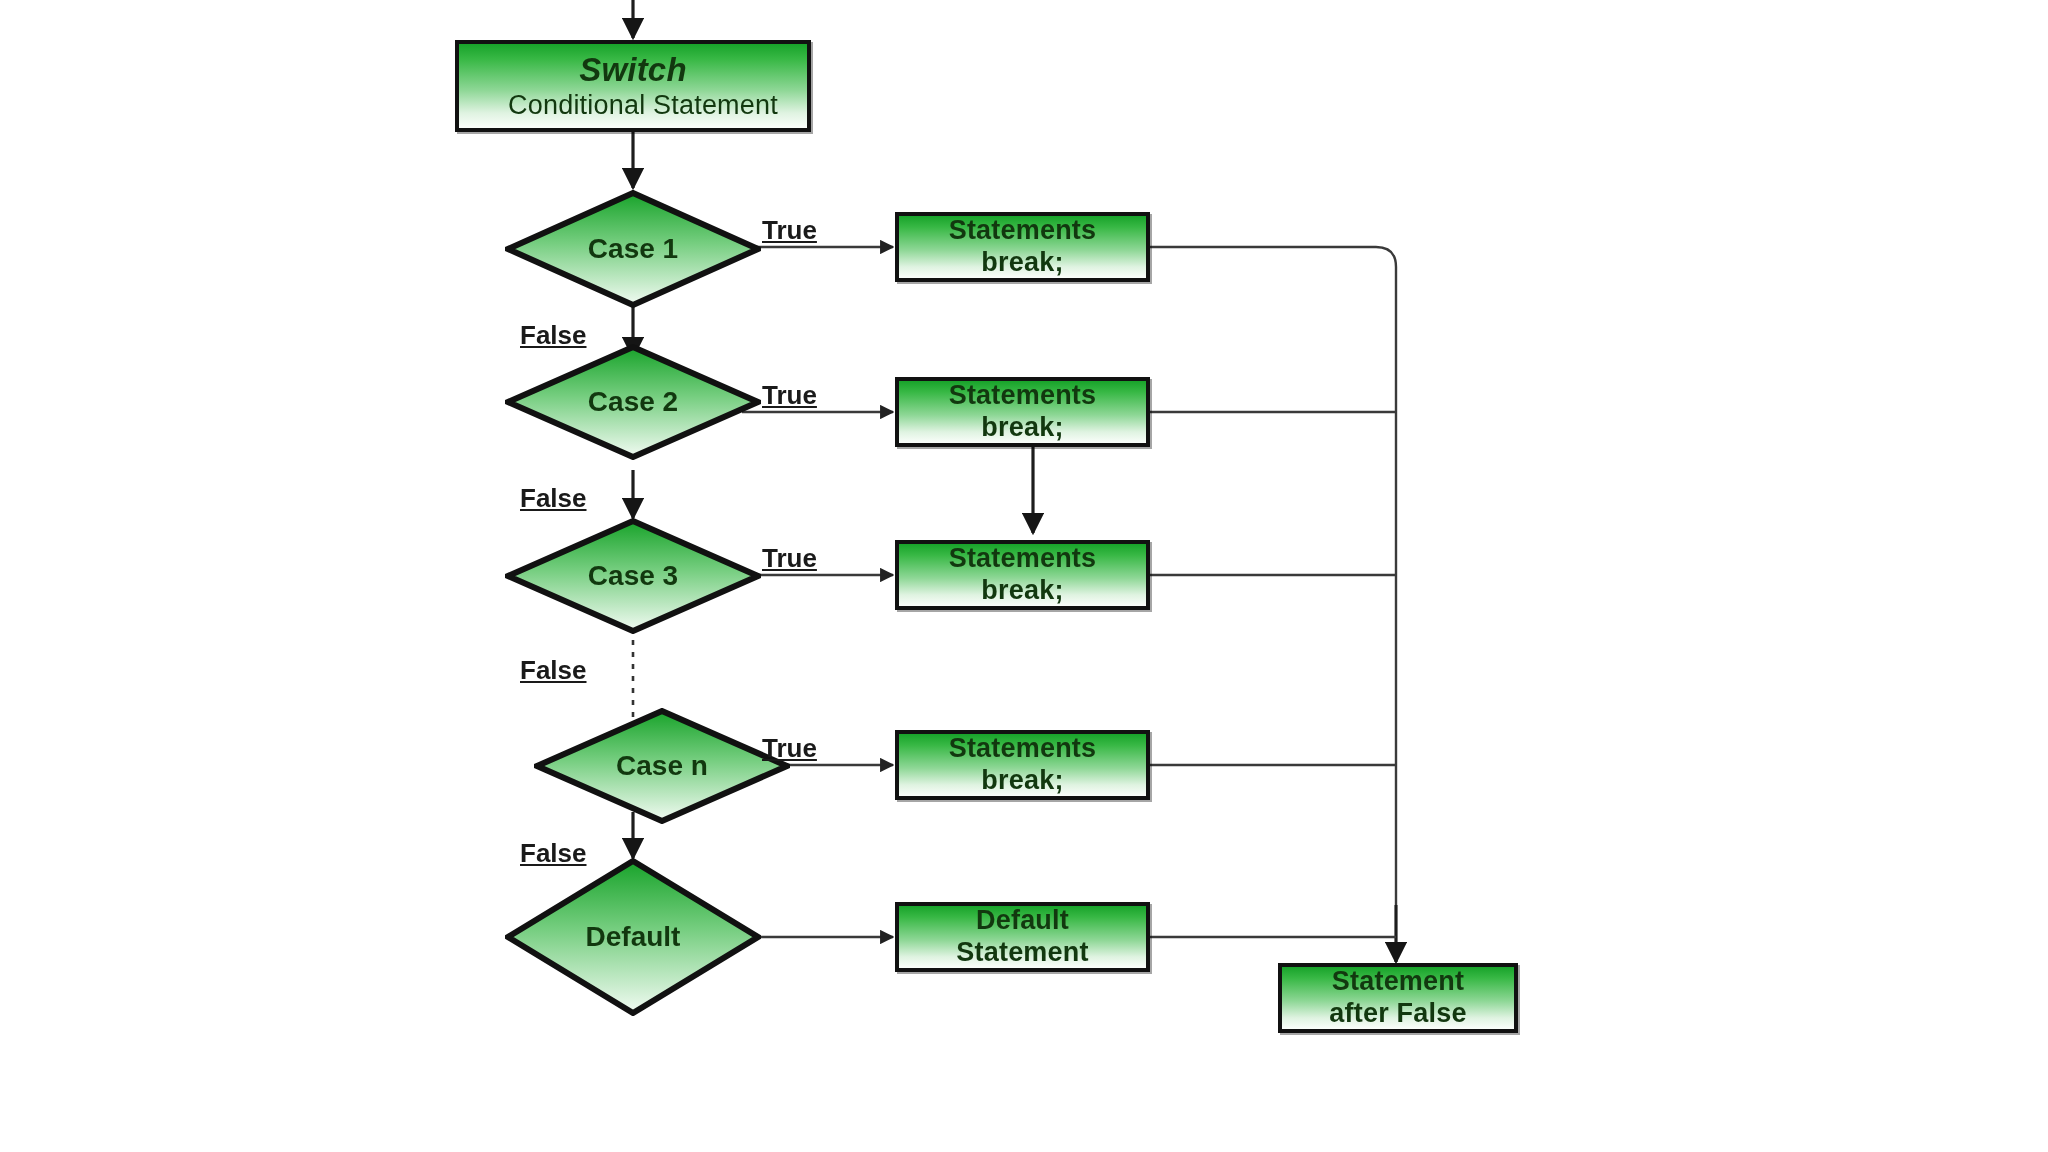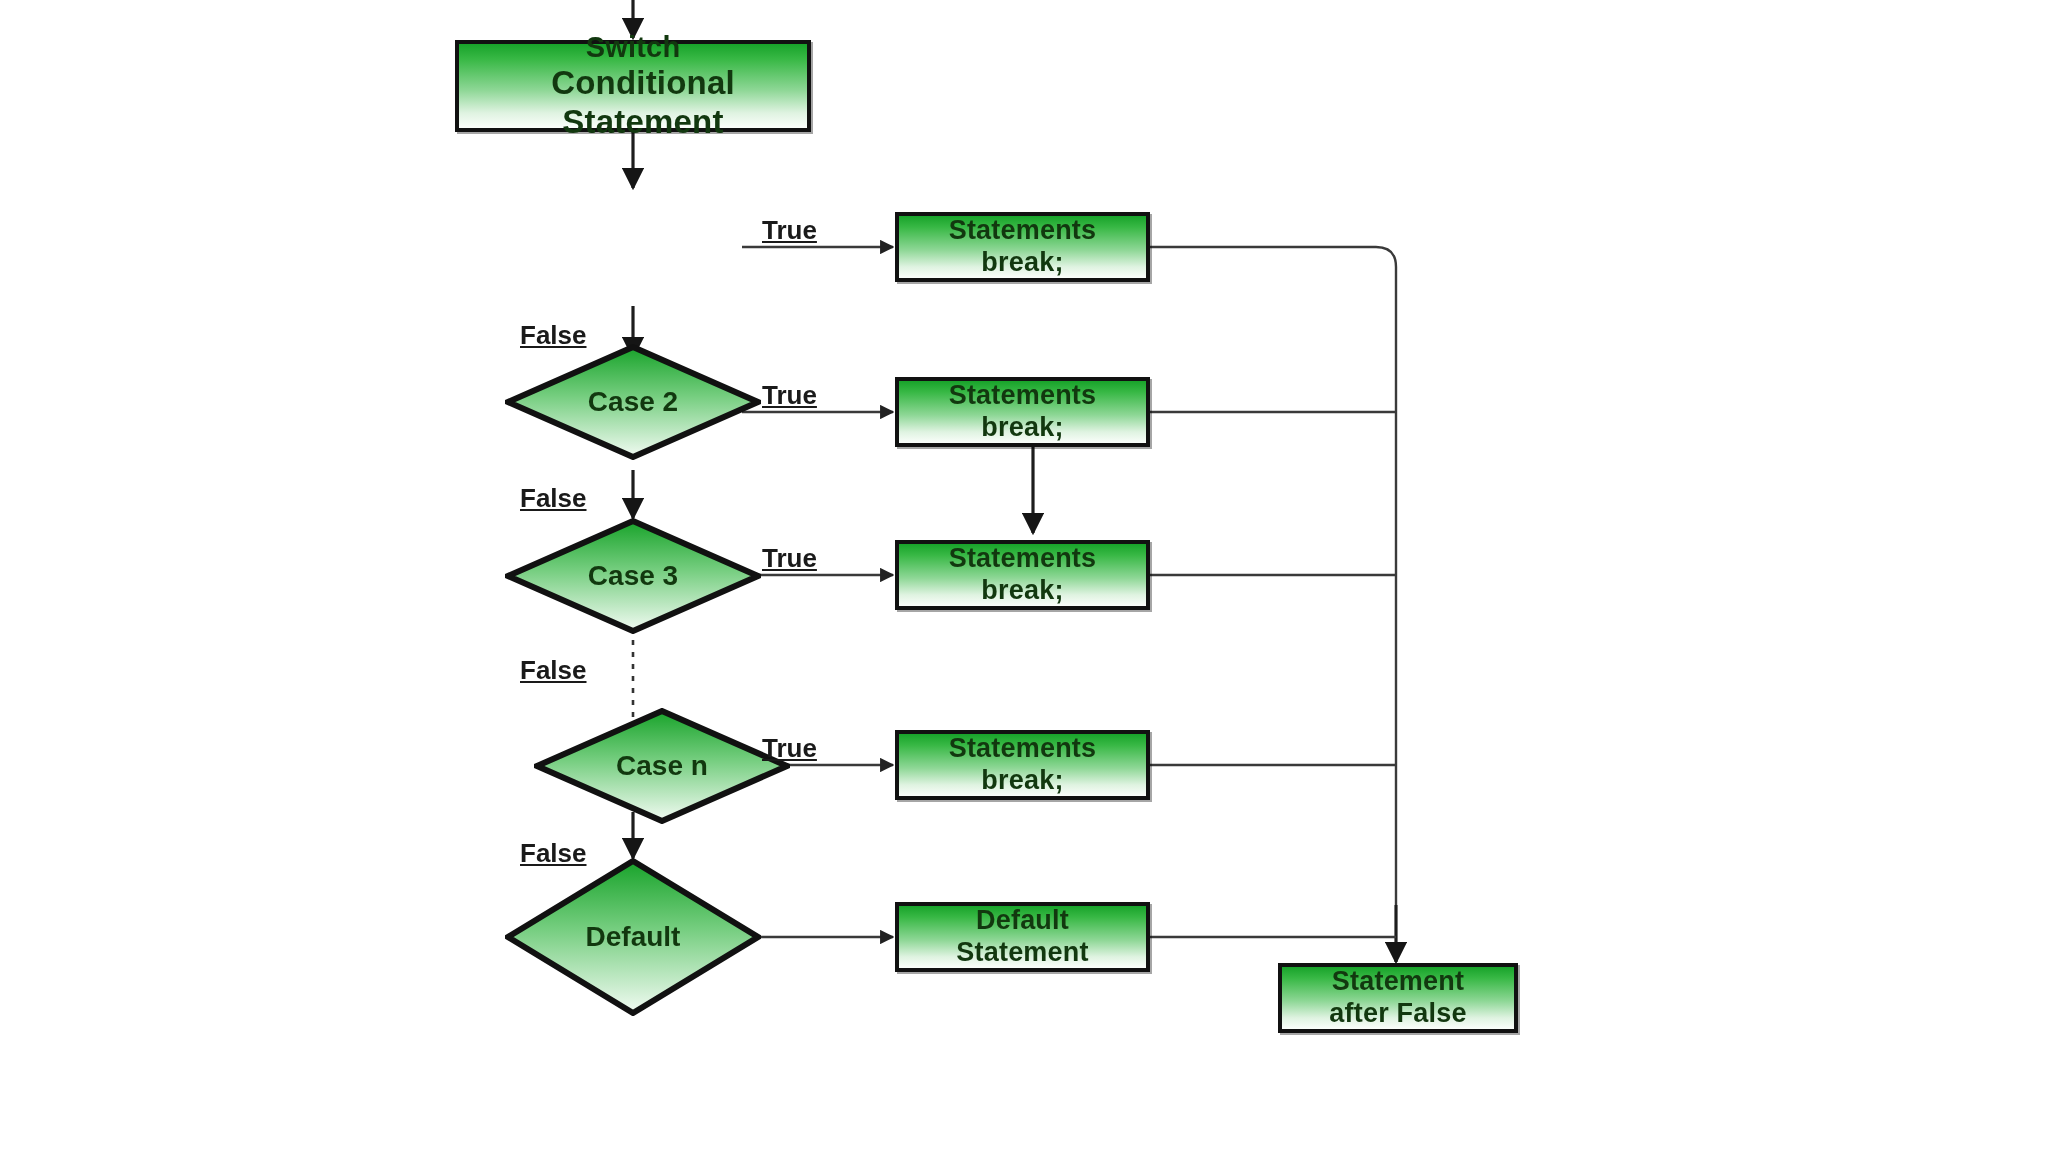--- a/index.html
+++ b/index.html
@@ -10,22 +10,22 @@
 
   .node{position:absolute;display:flex;align-items:center;justify-content:center;
         text-align:center;color:#12380f;box-sizing:border-box;}
 
   
   .box{border:4px solid #111;
        background:linear-gradient(180deg,#18a32a 0%,#38b845 18%,#8ed796 55%,#dff3e1 82%,#fbfefb 100%);
        box-shadow:2px 2px 0 rgba(0,0,0,.35);}
   .box .lines{line-height:1.18;font-size:27px;font-weight:700;letter-spacing:.2px;}
 
-  .box.switchbox .t1{font-size:29px;font-weight:600;}
-  .box.switchbox .t2{font-size:33px;font-weight:700;margin-left:20px;}
+  .box.switchbox .t1{font-size:33px;font-weight:600;font-style:italic;}
+  .box.switchbox .t2{font-size:27px;font-weight:400;margin-left:20px;}
 
   
   .diamond{background:transparent;}
   .diamond .dshape{position:absolute;left:0;top:0;width:100%;height:100%;}
   .diamond .dlabel{position:relative;font-size:28px;font-weight:600;color:#12380f;}
 
   .edgelabel{position:absolute;font-size:26px;font-weight:700;color:#1a1a1a;
              white-space:nowrap;text-decoration:underline;}
 </style>
 </head>
@@ -84,20 +84,33 @@
     </g>
   </svg>
 
   <div class="node box switchbox" style="left:455px;top:40px;width:356px;height:92px;">
     <div class="lines">
       <div class="t1">Switch</div>
       <div class="t2">Conditional Statement</div>
     </div>
   </div>
 
+  <div class="node diamond" style="left:505px;top:190px;width:256px;height:118px;">
+    <svg class="dshape" viewBox="0 0 256 118" preserveAspectRatio="none">
+      <defs>
+          <linearGradient id="g1" x1="0" y1="0" x2="0" y2="1">
+        <stop offset="0%" stop-color="#18a32a"></stop>
+            <stop offset="45%" stop-color="#76ce80"></stop>
+        <stop offset="100%" stop-color="#f2fbf3"></stop>
+          </linearGradient>
+        </defs>
+      <polygon points="128,3 253,59 128,115 3,59" fill="url(#g1)" stroke="#111" stroke-width="6"></polygon>
+    </svg>
+    <div class="dlabel">Case 1</div>
+  </div>
 
   <div class="node diamond" style="left:505px;top:344px;width:256px;height:116px;">
     <svg class="dshape" viewBox="0 0 256 116" preserveAspectRatio="none">
       <defs>
           <linearGradient id="g2" x1="0" y1="0" x2="0" y2="1">
         <stop offset="0%" stop-color="#18a32a"></stop>
             <stop offset="45%" stop-color="#76ce80"></stop>
         <stop offset="100%" stop-color="#f2fbf3"></stop>
           </linearGradient>
         </defs>

